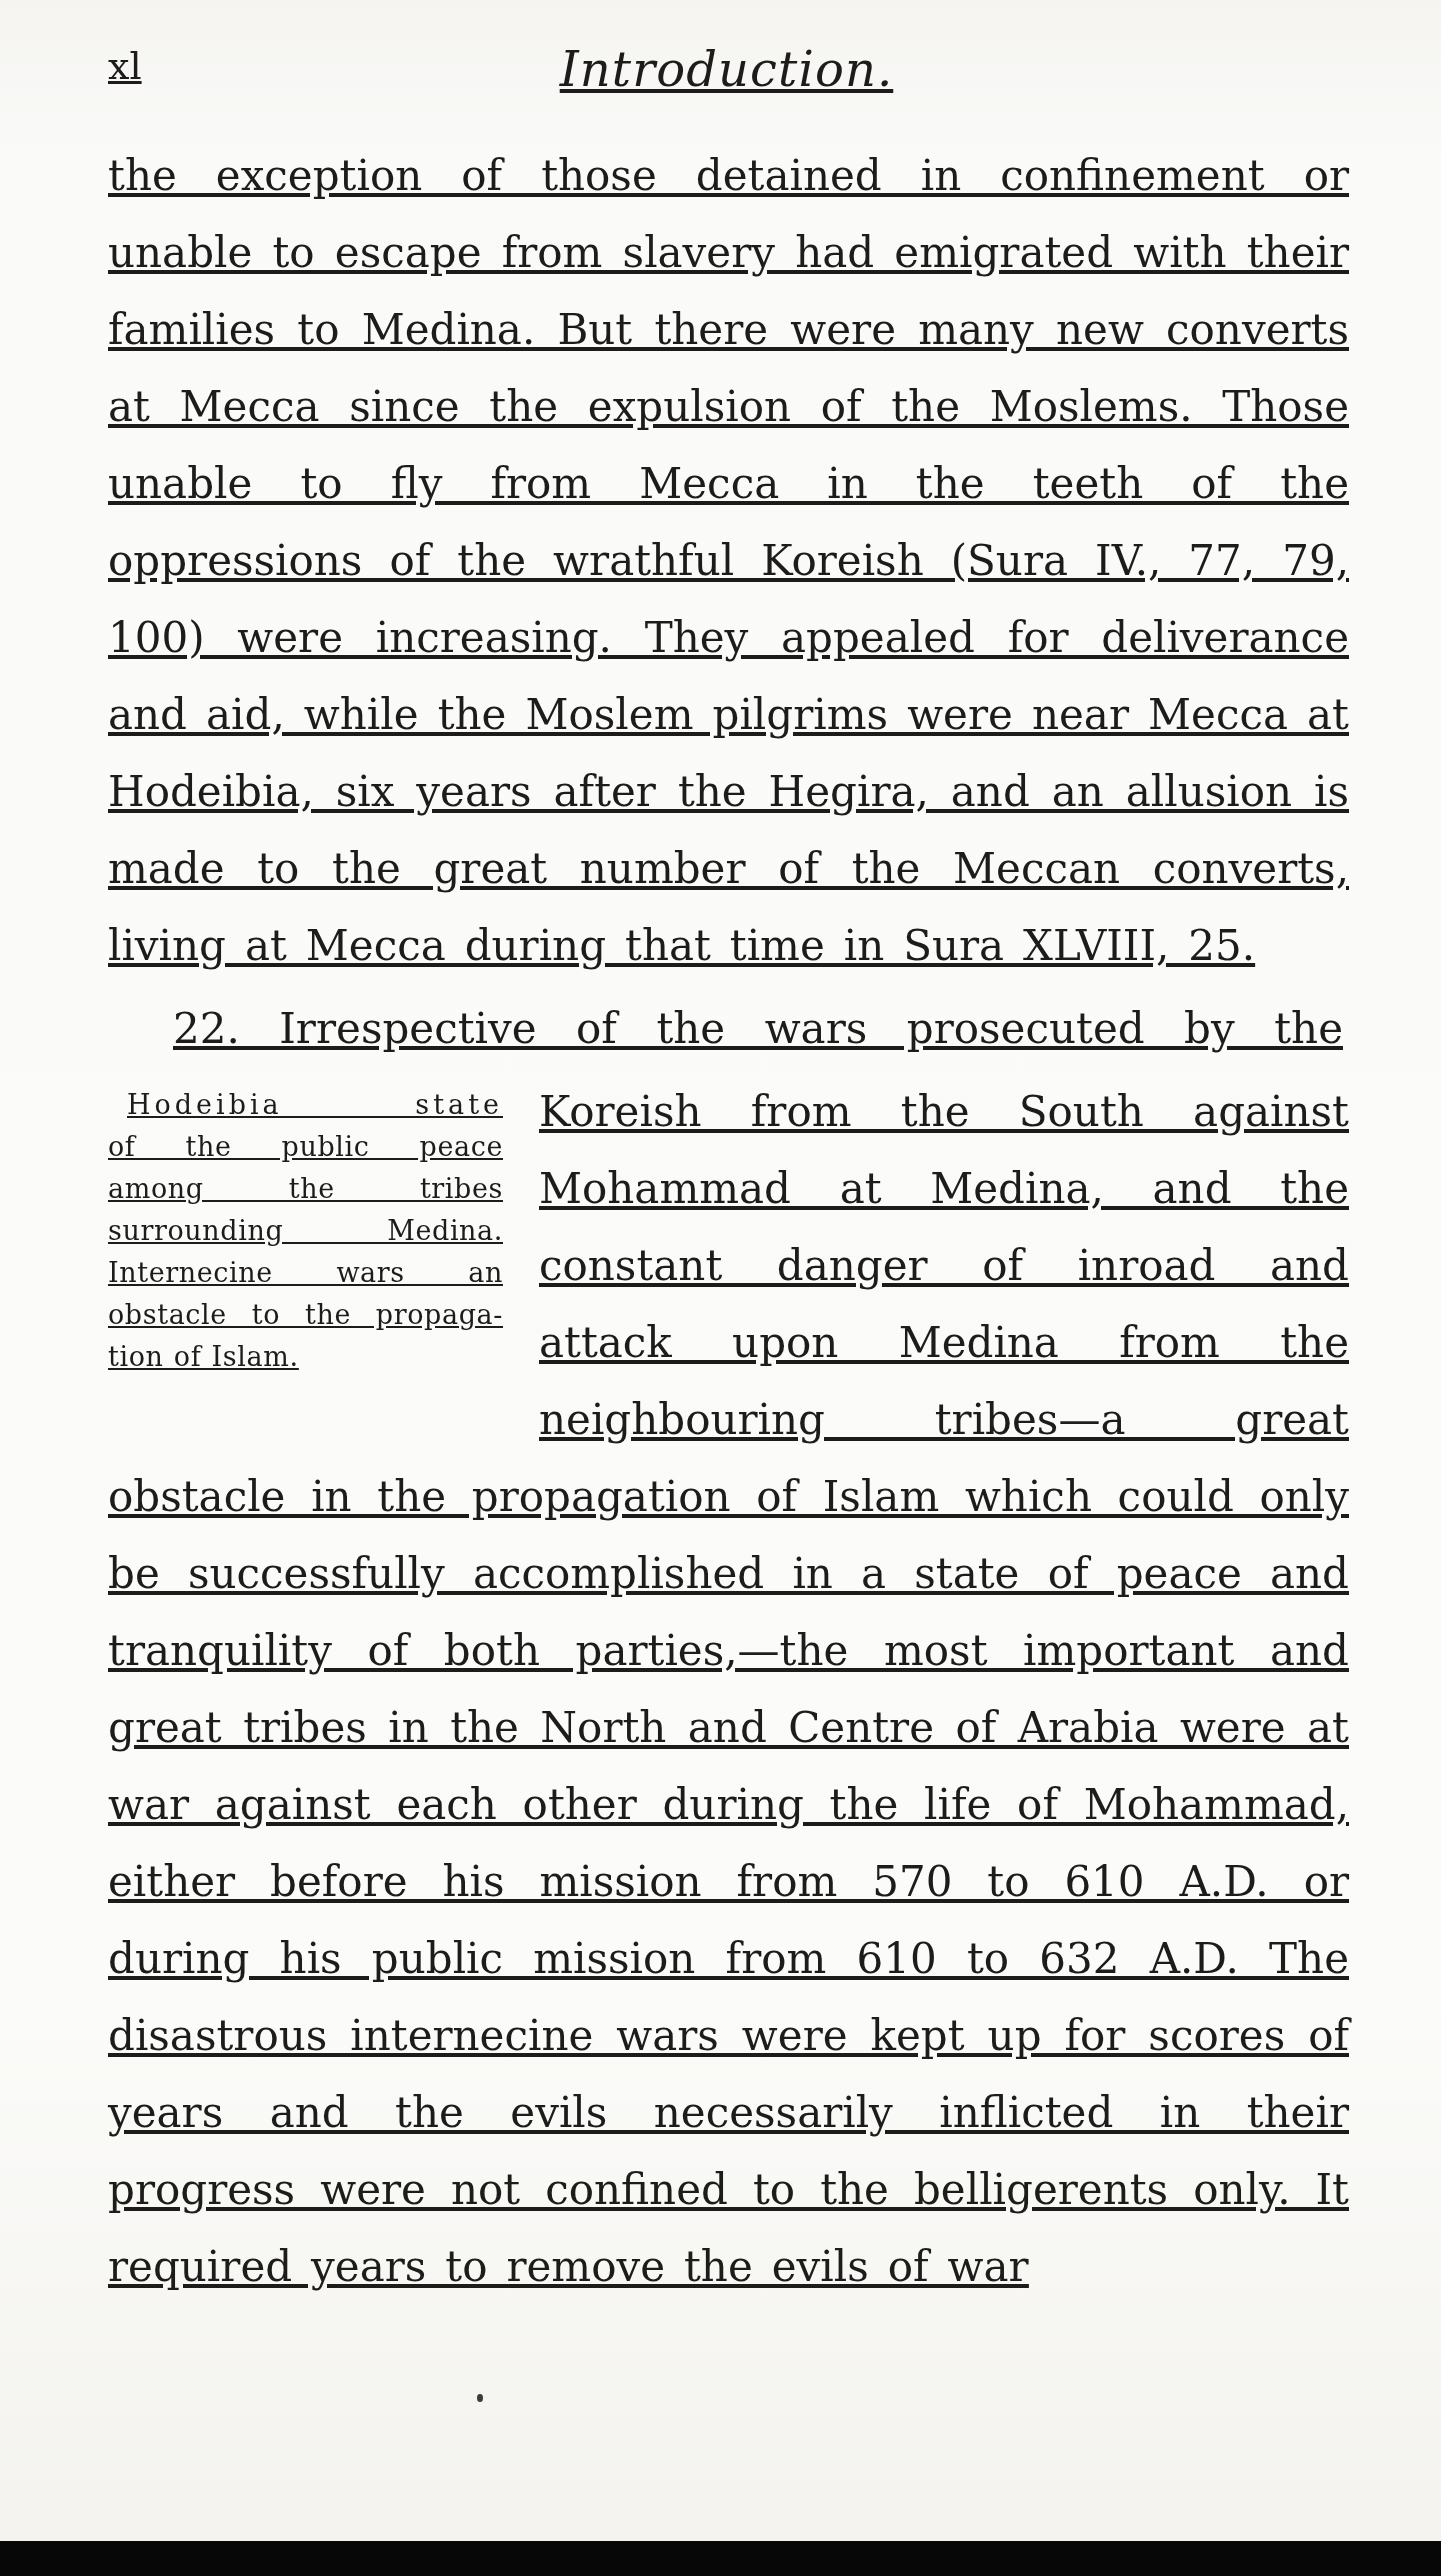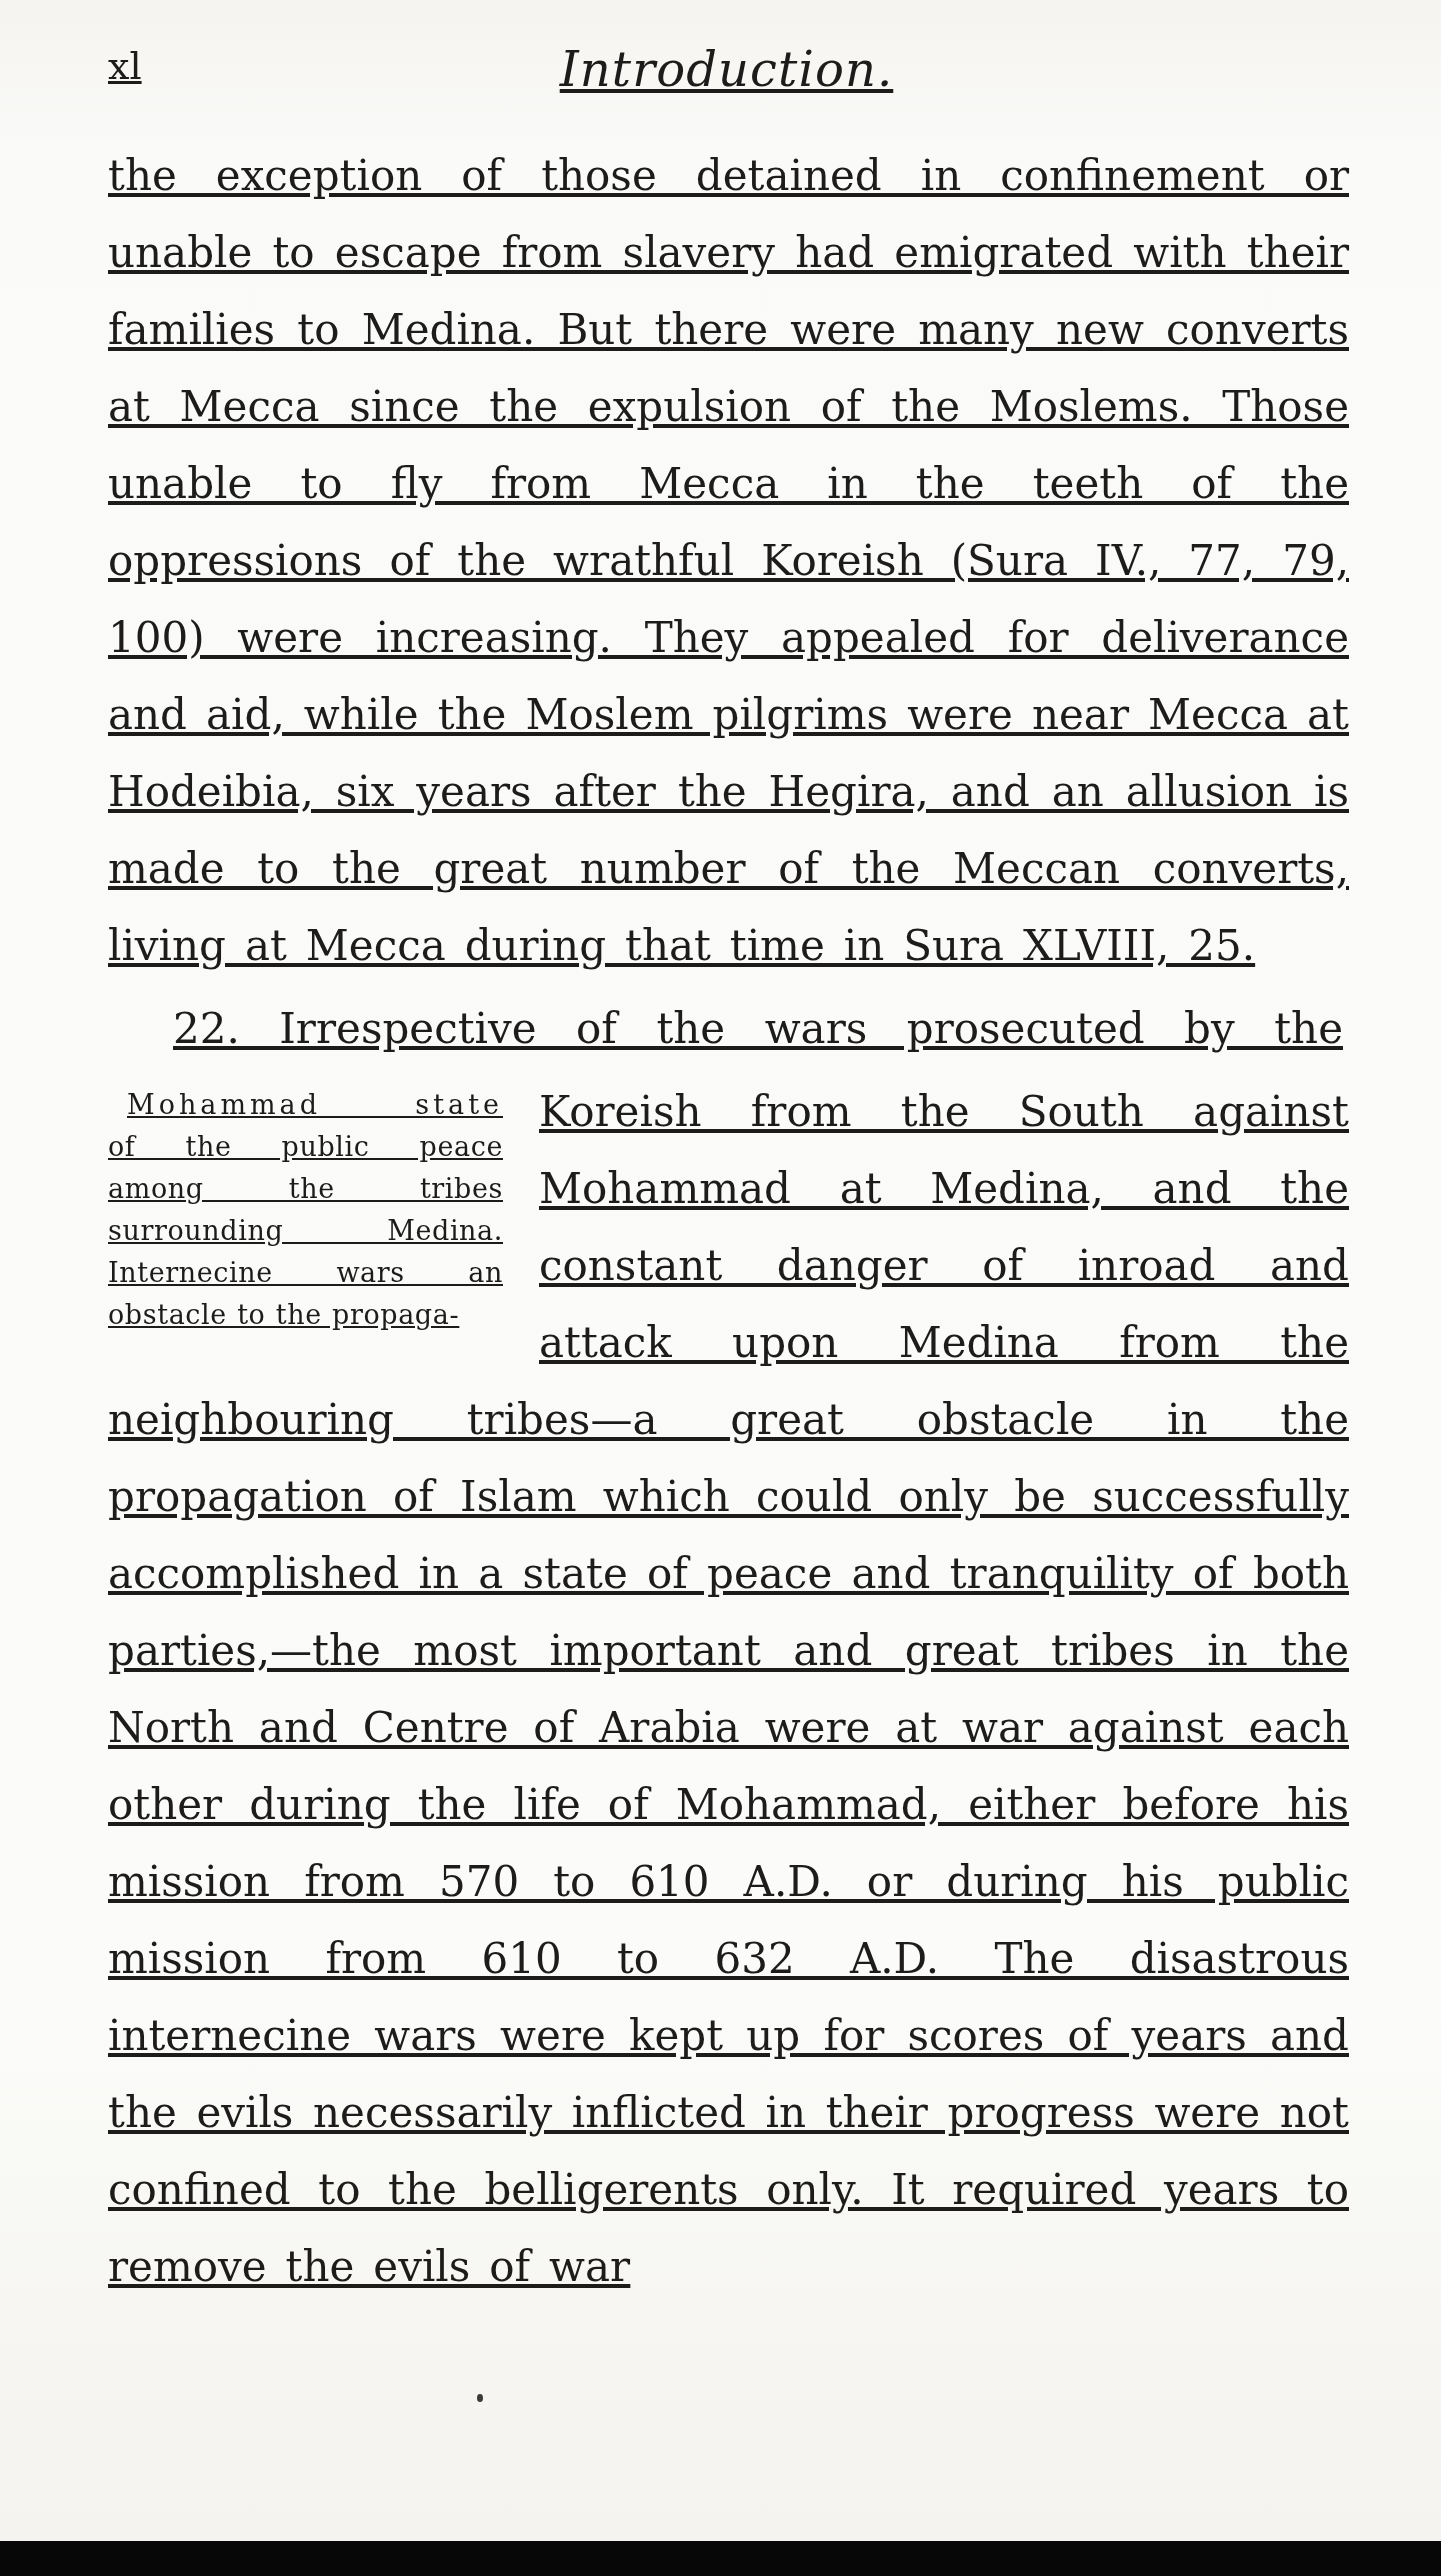--- a/index.html
+++ b/index.html
@@ -107,26 +107,27 @@
   </header>
 
   <main class="text-block">
 
     <p class="para para-1">the exception of those detained in confinement or unable to escape from slavery had emigrated with their families to Medina.  But there were many new converts at Mecca since the expulsion of the Moslems.  Those unable to fly from Mecca in the teeth of the oppressions of the wrathful Koreish (Sura IV., 77, 79, 100) were increasing.  They appealed for deliverance and aid, while the Moslem pilgrims were near Mecca at Hodeibia, six years after the Hegira, and an allusion is made to the great number of the Meccan converts, living at Mecca during that time in Sura XLVIII, 25.</p>
 
     <p class="para para-lead">22.  Irrespective of the wars prosecuted by the</p>
 
     <div class="para para-22">
       <aside class="sidenote">
-        <span class="sn-line">Mohammad state</span>
+        <span class="sn-line">Hodeibia state</span>
         <span class="sn-line">of the public peace</span>
         <span class="sn-line">among the tribes</span>
         <span class="sn-line">surrounding Medina.</span>
         <span class="sn-line">Internecine wars an</span>
         <span class="sn-line">obstacle to the propaga-</span>
+        <span class="sn-line">tion of Islam.</span>
       </aside>
       <span class="para-22-text">Koreish from the South against Mohammad at Medina, and the constant danger of inroad and attack upon Medina from the neighbouring tribes—a great obstacle in the propagation of Islam which could only be successfully accomplished in a state of peace and tranquility of both parties,—the most important and great tribes in the North and Centre of Arabia were at war against each other during the life of Mohammad, either before his mission from 570 to 610 A.D. or during his public mission from 610 to 632 A.D.  The disastrous internecine wars were kept up for scores of years and the evils necessarily inflicted in their progress were not confined to the belligerents only.  It required years to remove the evils of war</span>
     </div>
 
   </main>
 
   <span class="speck speck-1"></span>
   <span class="speck speck-2"></span>
   <div class="scan-bar"></div>
 

